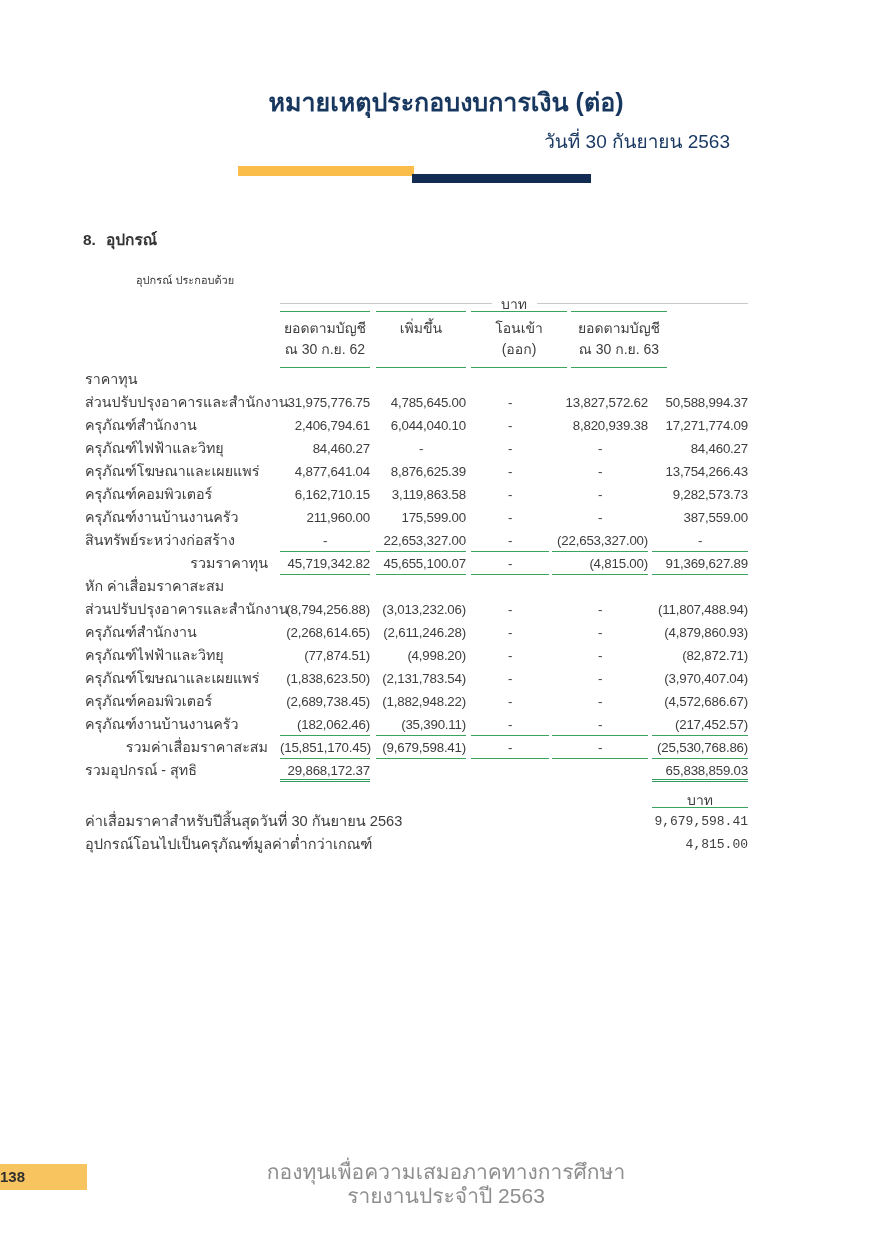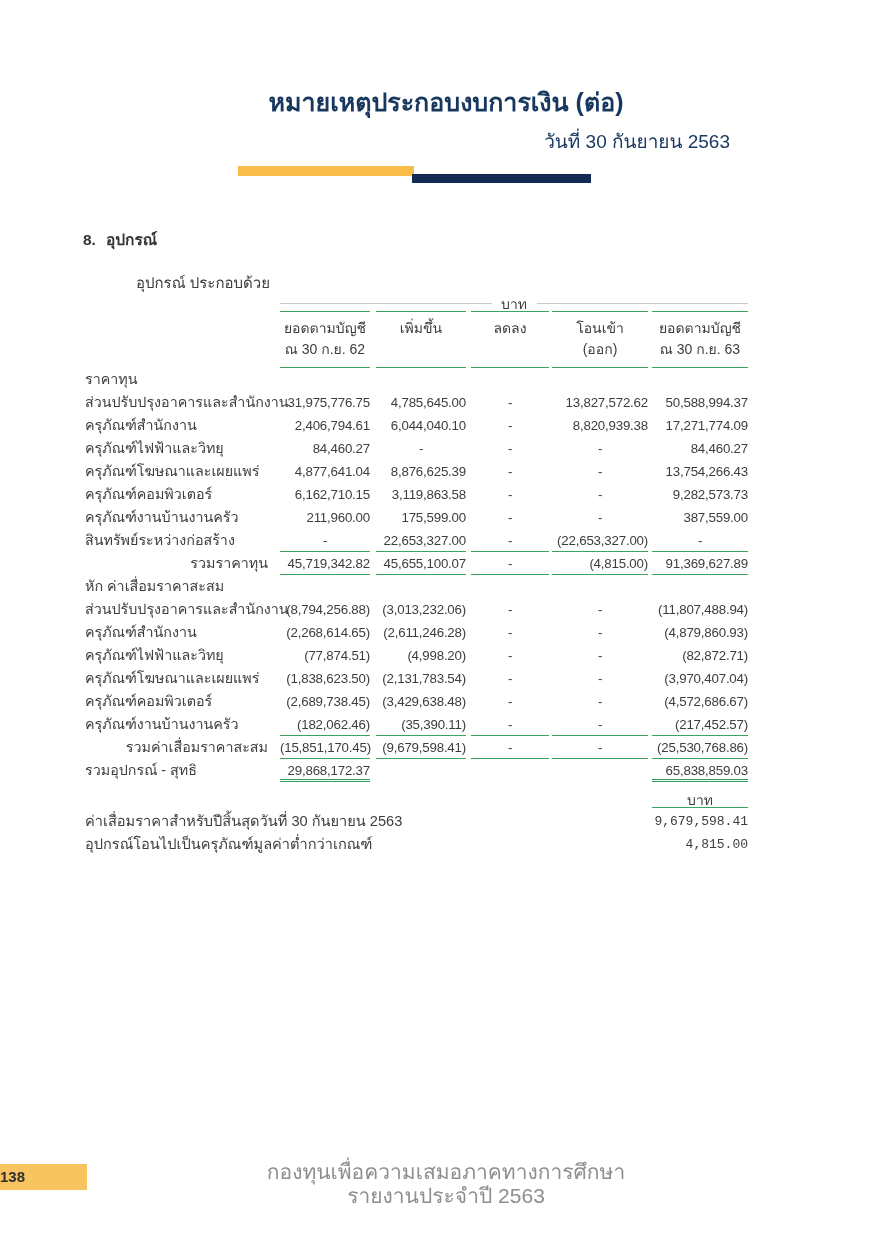--- a/index.html
+++ b/index.html
@@ -10,21 +10,21 @@
   }
   .doc-title { position:absolute; top:82px; left:0; width:892px; text-align:center;
     font-size:25px; font-weight:bold; color:#17375e; }
   .doc-subtitle { position:absolute; top:126px; left:0; width:730px; text-align:right;
     font-size:19px; color:#1b3a63; }
   .bar-yellow { position:absolute; left:238px; top:166px; width:176px; height:10px; background:#fbbd4a; }
   .bar-navy   { position:absolute; left:412px; top:174px; width:179px; height:9px;  background:#112b52; }
 
   .section-heading { position:absolute; left:83px; top:227px; font-size:15.5px; font-weight:bold; color:#333; }
   .section-heading .num { margin-right:10px; }
-  .intro { position:absolute; left:136px; top:271px; font-size:15px; color:#3d3d3d; }
+  .intro { position:absolute; left:136px; top:271px; font-size:11px; color:#3d3d3d; }
 
   
   .eq-table { position:absolute; left:85px; top:293px; width:663px; font-size:14.3px; }
   .unit-row { position:relative; height:18px; }
   .unit-row .gline { position:absolute; top:10px; border-top:1px solid #c9c9c9; }
   .unit-row .gl-left  { left:195px; width:212px; }
   .unit-row .gl-right { left:452px; width:211px; }
   .unit-row .unit { position:absolute; left:195px; width:468px; top:0; text-align:center; font-size:14px; }
 
   .thead { margin-left:195px; width:468px; display:flex; height:57px; }
@@ -83,23 +83,20 @@
     </div>
 
     <div class="thead">
       <div class="th c1">
         <div>ยอดตามบัญชี</div>
         <div>ณ 30 ก.ย. 62</div>
       </div>
       <div class="th c2">
         <div>เพิ่มขึ้น</div>
       </div>
-      <div class="th c3">
-        <div>ลดลง</div>
-      </div>
       <div class="th c4">
         <div>โอนเข้า</div>
         <div>(ออก)</div>
       </div>
       <div class="th c5">
         <div>ยอดตามบัญชี</div>
         <div>ณ 30 ก.ย. 63</div>
       </div>
     </div>
 
@@ -215,21 +212,21 @@
       <div class="td num c1">(1,838,623.50)</div>
       <div class="td num c2">(2,131,783.54)</div>
       <div class="td dash c3">-</div>
       <div class="td dash c4">-</div>
       <div class="td num c5">(3,970,407.04)</div>
     </div>
 
     <div class="tr">
       <div class="td-label">ครุภัณฑ์คอมพิวเตอร์</div>
       <div class="td num c1">(2,689,738.45)</div>
-      <div class="td num c2">(3,429,638.48)</div>
+      <div class="td num c2">(1,882,948.22)</div>
       <div class="td dash c3">-</div>
       <div class="td dash c4">-</div>
       <div class="td num c5">(4,572,686.67)</div>
     </div>
 
     <div class="tr">
       <div class="td-label">ครุภัณฑ์งานบ้านงานครัว</div>
       <div class="td num ul c1">(182,062.46)</div>
       <div class="td num ul c2">(35,390.11)</div>
       <div class="td dash ul c3">-</div>

